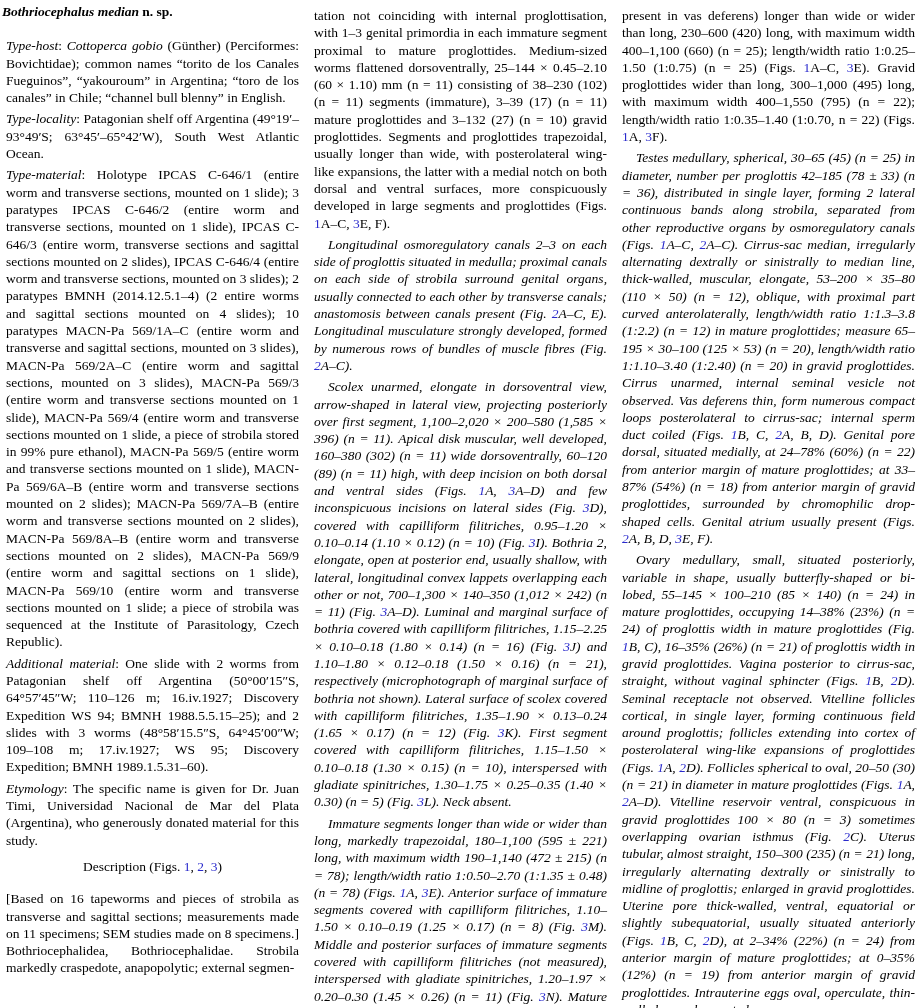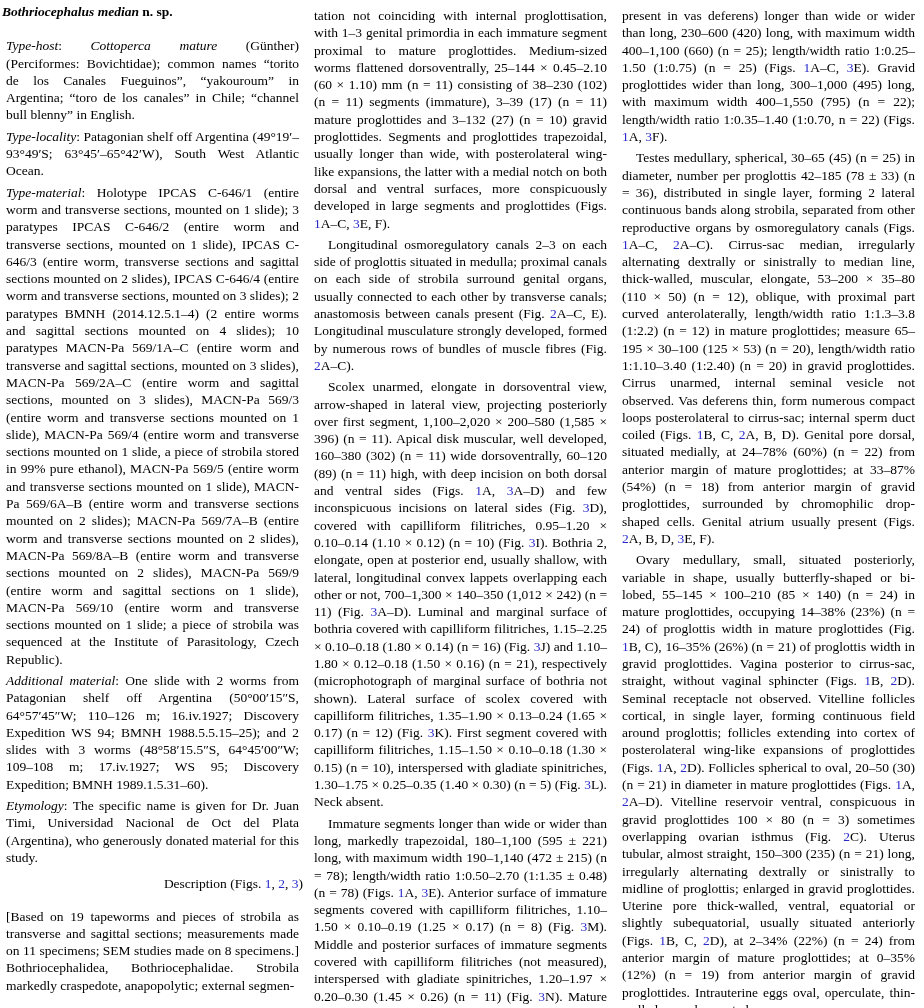--- a/index.html
+++ b/index.html
@@ -5,46 +5,46 @@
   html, body { margin: 0; padding: 0; }
   body {
     width: 924px; height: 1008px; overflow: hidden;
     background: #ffffff; color: #000000;
     font-family: "Liberation Serif", serif;
     font-size: 13.5px; line-height: 17.3px;
   }
   .page { display: flex; gap: 7px; padding: 3px 2px 0 2px; }
   .col { width: 301px; flex: 0 0 301px; }
   p.para { margin: 4px; text-align: justify; }
-  p.para.indent { text-indent: 14px; }
+  p.para.indent { text-indent: 14px; font-style: italic; }
   p.para.title-para { margin: 0 0 17px 0; font-weight: bold; text-align: left; }
-  p.para.heading-para { margin: 9px 0 15px 0; text-align: right; }
+  p.para.heading-para { margin: 9px 0 15px 0; text-align: center; }
   .it { font-style: italic; }
   .bd { font-weight: bold; }
   .fig-link { color: var(--link-color, #2a2acc); }
   .footer-note {
     font-family: "Liberation Sans", sans-serif;
     font-weight: bold; font-size: 22px; line-height: 22px;
     letter-spacing: -0.2px; text-align: center; margin-top: 7px;
     white-space: nowrap;
   }
 </style>
 </head>
 <body style="color: rgb(0, 0, 0);">
 
 <div class="page">
   <div class="col">
       <p class="para title-para"><span class="it bd">Bothriocephalus median</span><span class="bd"> n. sp.</span></p>
-      <p class="para"><span class="it">Type-host</span><span>: </span><span class="it">Cottoperca mature</span><span> (Günther) (Perciformes: Bovichtidae); common names “torito de los Canales Fueguinos”, “yakouroum” in Argentina; “toro de los canales” in Chile; “channel bull blenny” in English.</span></p>
+      <p class="para"><span class="it">Type-host</span><span>: </span><span class="it">Cottoperca gobio</span><span> (Günther) (Perciformes: Bovichtidae); common names “torito de los Canales Fueguinos”, “yakouroum” in Argentina; “toro de los canales” in Chile; “channel bull blenny” in English.</span></p>
       <p class="para"><span class="it">Type-locality</span><span>: Patagonian shelf off Argentina (49°19′–93°49′S; 63°45′–65°42′W), South West Atlantic Ocean.</span></p>
       <p class="para"><span class="it">Type-material</span><span>: Holotype IPCAS C-646/1 (entire worm and transverse sections, mounted on 1 slide); 3 paratypes IPCAS C-646/2 (entire worm and transverse sections, mounted on 1 slide), IPCAS C-646/3 (entire worm, transverse sections and sagittal sections mounted on 2 slides), IPCAS C-646/4 (entire worm and transverse sections, mounted on 3 slides); 2 paratypes BMNH (2014.12.5.1–4) (2 entire worms and sagittal sections mounted on 4 slides); 10 paratypes MACN-Pa 569/1A–C (entire worm and transverse and sagittal sections, mounted on 3 slides), MACN-Pa 569/2A–C (entire worm and sagittal sections, mounted on 3 slides), MACN-Pa 569/3 (entire worm and transverse sections mounted on 1 slide), MACN-Pa 569/4 (entire worm and transverse sections mounted on 1 slide, a piece of strobila stored in 99% pure ethanol), MACN-Pa 569/5 (entire worm and transverse sections mounted on 1 slide), MACN-Pa 569/6A–B (entire worm and transverse sections mounted on 2 slides); MACN-Pa 569/7A–B (entire worm and transverse sections mounted on 2 slides), MACN-Pa 569/8A–B (entire worm and transverse sections mounted on 2 slides), MACN-Pa 569/9 (entire worm and sagittal sections on 1 slide), MACN-Pa 569/10 (entire worm and transverse sections mounted on 1 slide; a piece of strobila was sequenced at the Institute of Parasitology, Czech Republic).</span></p>
       <p class="para"><span class="it">Additional material</span><span>: One slide with 2 worms from Patagonian shelf off Argentina (50°00′15″S, 64°57′45″W; 110–126 m; 16.iv.1927; Discovery Expedition WS 94; BMNH 1988.5.5.15–25); and 2 slides with 3 worms (48°58′15.5″S, 64°45′00″W; 109–108 m; 17.iv.1927; WS 95; Discovery Expedition; BMNH 1989.1.5.31–60).</span></p>
-      <p class="para"><span class="it">Etymology</span><span>: The specific name is given for Dr. Juan Timi, Universidad Nacional de Oct del Plata (Argentina), who generously donated material for this study.</span></p>
+      <p class="para"><span class="it">Etymology</span><span>: The specific name is given for Dr. Juan Timi, Universidad Nacional de Mar del Plata (Argentina), who generously donated material for this study.</span></p>
       <p class="para heading-para"><span>Description (Figs. </span><span class="fig-link">1</span><span>, </span><span class="fig-link">2</span><span>, </span><span class="fig-link">3</span><span>)</span></p>
-      <p class="para"><span>[Based on 19 tapeworms and pieces of strobila as transverse and sagittal sections; measurements made on 11 specimens; SEM studies made on 8 specimens.] Bothriocephalidea, Bothriocephalidae. Strobila markedly craspedote, anapopolytic; external segmen-</span></p>
+      <p class="para"><span>[Based on 16 tapeworms and pieces of strobila as transverse and sagittal sections; measurements made on 11 specimens; SEM studies made on 8 specimens.] Bothriocephalidea, Bothriocephalidae. Strobila markedly craspedote, anapopolytic; external segmen-</span></p>
     </div>
   <div class="col">
       <p class="para"><span>tation not coinciding with internal proglottisation, with 1–3 genital primordia in each immature segment proximal to mature proglottides. Medium-sized worms flattened dorsoventrally, 25–144 × 0.45–2.10 (60 × 1.10) mm (n = 11) consisting of 38–230 (102) (n = 11) segments (immature), 3–39 (17) (n = 11) mature proglottides and 3–132 (27) (n = 10) gravid proglottides. Segments and proglottides trapezoidal, usually longer than wide, with posterolateral wing-like expansions, the latter with a medial notch on both dorsal and ventral surfaces, more conspicuously developed in large segments and proglottides (Figs. </span><span class="fig-link">1</span><span>A–C, </span><span class="fig-link">3</span><span>E, F).</span></p>
       <p class="para indent"><span>Longitudinal osmoregulatory canals 2–3 on each side of proglottis situated in medulla; proximal canals on each side of strobila surround genital organs, usually connected to each other by transverse canals; anastomosis between canals present (Fig. </span><span class="fig-link">2</span><span>A–C, E). Longitudinal musculature strongly developed, formed by numerous rows of bundles of muscle fibres (Fig. </span><span class="fig-link">2</span><span>A–C).</span></p>
       <p class="para indent"><span>Scolex unarmed, elongate in dorsoventral view, arrow-shaped in lateral view, projecting posteriorly over first segment, 1,100–2,020 × 200–580 (1,585 × 396) (n = 11). Apical disk muscular, well developed, 160–380 (302) (n = 11) wide dorsoventrally, 60–120 (89) (n = 11) high, with deep incision on both dorsal and ventral sides (Figs. </span><span class="fig-link">1</span><span>A, </span><span class="fig-link">3</span><span>A–D) and few inconspicuous incisions on lateral sides (Fig. </span><span class="fig-link">3</span><span>D), covered with capilliform filitriches, 0.95–1.20 × 0.10–0.14 (1.10 × 0.12) (n = 10) (Fig. </span><span class="fig-link">3</span><span>I). Bothria 2, elongate, open at posterior end, usually shallow, with lateral, longitudinal convex lappets overlapping each other or not, 700–1,300 × 140–350 (1,012 × 242) (n = 11) (Fig. </span><span class="fig-link">3</span><span>A–D). Luminal and marginal surface of bothria covered with capilliform filitriches, 1.15–2.25 × 0.10–0.18 (1.80 × 0.14) (n = 16) (Fig. </span><span class="fig-link">3</span><span>J) and 1.10–1.80 × 0.12–0.18 (1.50 × 0.16) (n = 21), respectively (microphotograph of marginal surface of bothria not shown). Lateral surface of scolex covered with capilliform filitriches, 1.35–1.90 × 0.13–0.24 (1.65 × 0.17) (n = 12) (Fig. </span><span class="fig-link">3</span><span>K). First segment covered with capilliform filitriches, 1.15–1.50 × 0.10–0.18 (1.30 × 0.15) (n = 10), interspersed with gladiate spinitriches, 1.30–1.75 × 0.25–0.35 (1.40 × 0.30) (n = 5) (Fig. </span><span class="fig-link">3</span><span>L). Neck absent.</span></p>
       <p class="para indent"><span>Immature segments longer than wide or wider than long, markedly trapezoidal, 180–1,100 (595 ± 221) long, with maximum width 190–1,140 (472 ± 215) (n = 78); length/width ratio 1:0.50–2.70 (1:1.35 ± 0.48) (n = 78) (Figs. </span><span class="fig-link">1</span><span>A, </span><span class="fig-link">3</span><span>E). Anterior surface of immature segments covered with capilliform filitriches, 1.10–1.50 × 0.10–0.19 (1.25 × 0.17) (n = 8) (Fig. </span><span class="fig-link">3</span><span>M). Middle and posterior surfaces of immature segments covered with capilliform filitriches (not measured), interspersed with gladiate spinitriches, 1.20–1.97 × 0.20–0.30 (1.45 × 0.26) (n = 11) (Fig. </span><span class="fig-link">3</span><span>N). Mature proglottides (spermatozoa</span></p>
     </div>
   <div class="col">
 
   <p class="para"><span>present in vas deferens) longer than wide or wider than long, 230–600 (420) long, with maximum width 400–1,100 (660) (n = 25); length/width ratio 1:0.25–1.50 (1:0.75) (n = 25) (Figs. </span><span class="fig-link">1</span><span>A–C, </span><span class="fig-link">3</span><span>E). Gravid proglottides wider than long, 300–1,000 (495) long, with maximum width 400–1,550 (795) (n = 22); length/width ratio 1:0.35–1.40 (1:0.70, n = 22) (Figs. </span><span class="fig-link">1</span><span>A, </span><span class="fig-link">3</span><span>F).</span></p>

